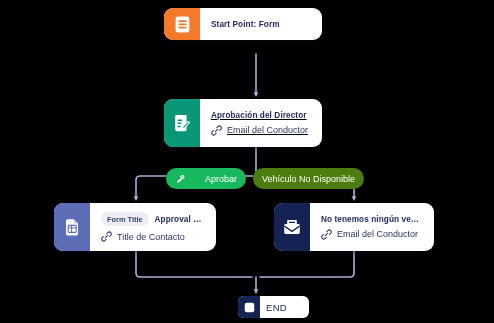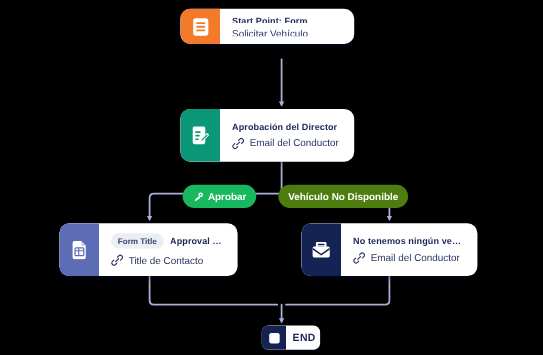--- a/index.html
+++ b/index.html
@@ -95,43 +95,42 @@
     font-size: 7.4px;
     font-weight: bold;
     border-radius: 9px;
     padding: 2.5px 6px;
     white-space: nowrap;
     flex: 0 0 auto;
   }
 
   
   #node-start      { left: 164px; top: 8px;   width: 158px; height: 32px; }
-  #node-approval   { left: 164px; top: 99px;  width: 158px; height: 48px; }
+  #node-approval   { left: 164px; top: 99px;  width: 158px; height: 48px; text-decoration: underline; }
   #node-report     { left: 54px;  top: 203px; width: 162px; height: 48px; }
   #node-nocar      { left: 274px; top: 203px; width: 160px; height: 48px; }
 
   .icon-orange { background: #f3792b; }
   .icon-green  { background: #0a9778; }
   .icon-purple { background: #5c6cb5; }
   .icon-navy   { background: #152354; }
 
   
   .pill {
     position: absolute;
     display: flex;
     align-items: center;
-    gap: 4px;
+    gap: 20px;
     border-radius: 11px;
     padding: 3px 9px;
     font-size: 9px;
     color: #ffffff;
     white-space: nowrap;
     height: 15px;
     box-sizing: content-box;
-    font-weight: bold;
   }
   #pill-approve {
     left: 166px; top: 168px;
     background: #18b85e;
   }
   #pill-reject {
     left: 253px; top: 168px;
     background: #4d7c0f;
   }
 
@@ -150,25 +149,25 @@
   }
   #node-end .end-icon {
     width: 22px;
     flex: 0 0 22px;
     background: #152354;
     display: flex;
     align-items: center;
     justify-content: center;
   }
   #node-end .end-label {
-    padding: 0 4px 0 6px;
+    padding: 0 22px 0 6px;
     display: flex;
     align-items: center;
     font-size: 9.5px;
-    font-weight: bold;
+    font-weight: normal;
     color: #1b2559;
     letter-spacing: .3px;
   }
 </style>
 </head>
 <body>
 
 <div id="canvas">
 
   <svg id="edges" viewBox="0 0 494 323" width="494" height="323">
@@ -201,21 +200,20 @@
     <div class="node-icon icon-orange">
       <svg width="15" height="17" viewBox="0 0 15 17" aria-hidden="true">
         <rect x="0.6" y="0.6" width="13.8" height="15.8" rx="2.4" fill="#ffffff"></rect>
         <rect x="3.4" y="4.2" width="8.2" height="1.7" rx="0.85" fill="#f3792b"></rect>
         <rect x="3.4" y="7.5" width="8.2" height="1.7" rx="0.85" fill="#f3792b"></rect>
         <rect x="3.4" y="10.8" width="8.2" height="1.7" rx="0.85" fill="#f3792b"></rect>
       </svg>
     </div>
     <div class="node-body">
       <div class="node-title">Start Point: Form</div>
-      <div class="node-sub">Solicitar Vehículo</div>
     </div>
   </div>
 
   <div class="node" id="node-approval">
     <div class="node-icon icon-green">
       <svg width="16" height="17" viewBox="0 0 16 17" aria-hidden="true">
         <path d="M1.2,1.6 a2,2 0 0 1 2,-2 h7.4 a2,2 0 0 1 2,2 v12.6 a2,2 0 0 1 -2,2 h-7.4 a2,2 0 0 1 -2,-2 z" fill="#ffffff"></path>
         <rect x="3.4" y="4.4" width="5.0" height="1.5" rx="0.75" fill="#0a9778"></rect>
         <rect x="3.4" y="7.6" width="4.2" height="1.5" rx="0.75" fill="#0a9778"></rect>
         <rect x="3.4" y="10.8" width="3.4" height="1.5" rx="0.75" fill="#0a9778"></rect>

